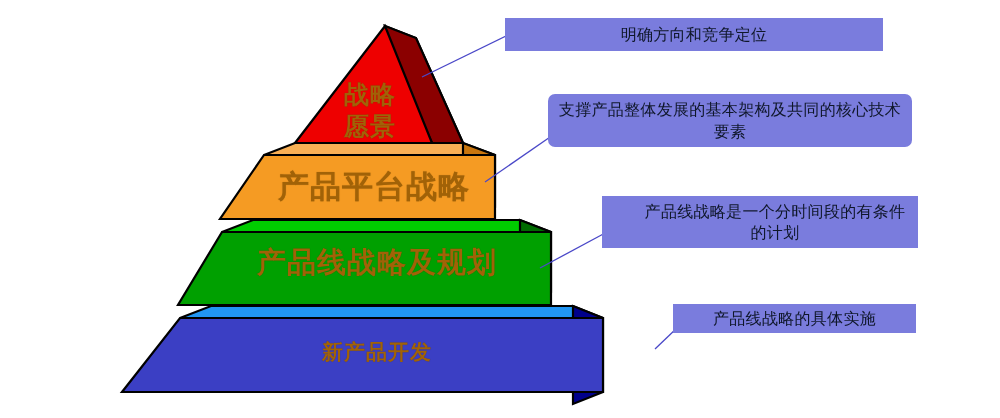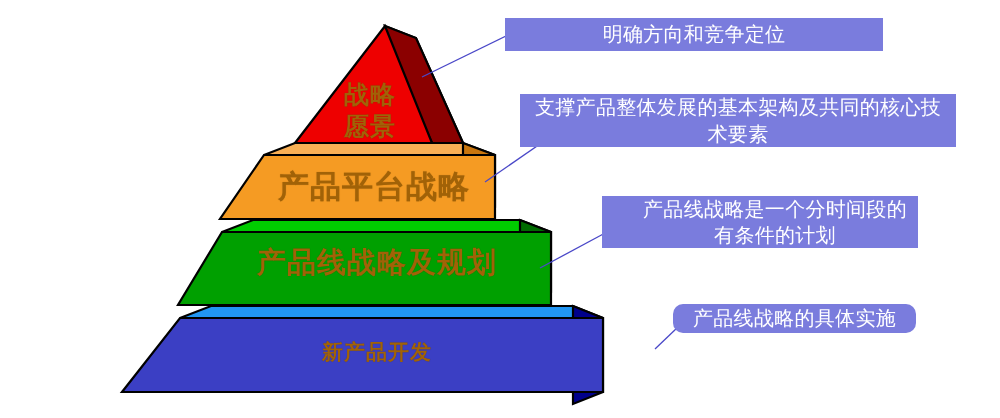--- a/index.html
+++ b/index.html
@@ -60,35 +60,35 @@
   }
   #label-npd {
     left: 175px;
     top: 340px;
     width: 404px;
     font-size: 21px;
   }
   .callout {
     position: absolute;
     background: #7A7CDD;
-    color: #ffffff;
-    font-size: 20px;
+    color: #0f172a;
+    font-size: 16px;
     line-height: 1.32;
     text-align: center;
     display: flex;
     align-items: center;
     justify-content: center;
     padding: 2px 6px;
     box-sizing: border-box;
     letter-spacing: 0.3px;
   }
   #callout-1 { left: 505px; top: 18px;  width: 378px; height: 33px; }
-  #callout-2 { left: 520px; top: 94px;  width: 436px; height: 53px; }
+  #callout-2 { left: 548px; top: 94px;  width: 364px; height: 53px; border-radius: 7px; }
   #callout-3 { left: 602px; top: 196px; width: 316px; height: 52px; padding-left: 36px; }
-  #callout-4 { left: 673px; top: 304px; width: 243px; height: 29px; border-radius: 10px; }
+  #callout-4 { left: 673px; top: 304px; width: 243px; height: 29px; }
 </style>
 </head>
 <body>
 
 <div id="stage">
 
   <svg id="pyramid-svg" viewBox="0 0 1000 418">
 
     <g>
 

